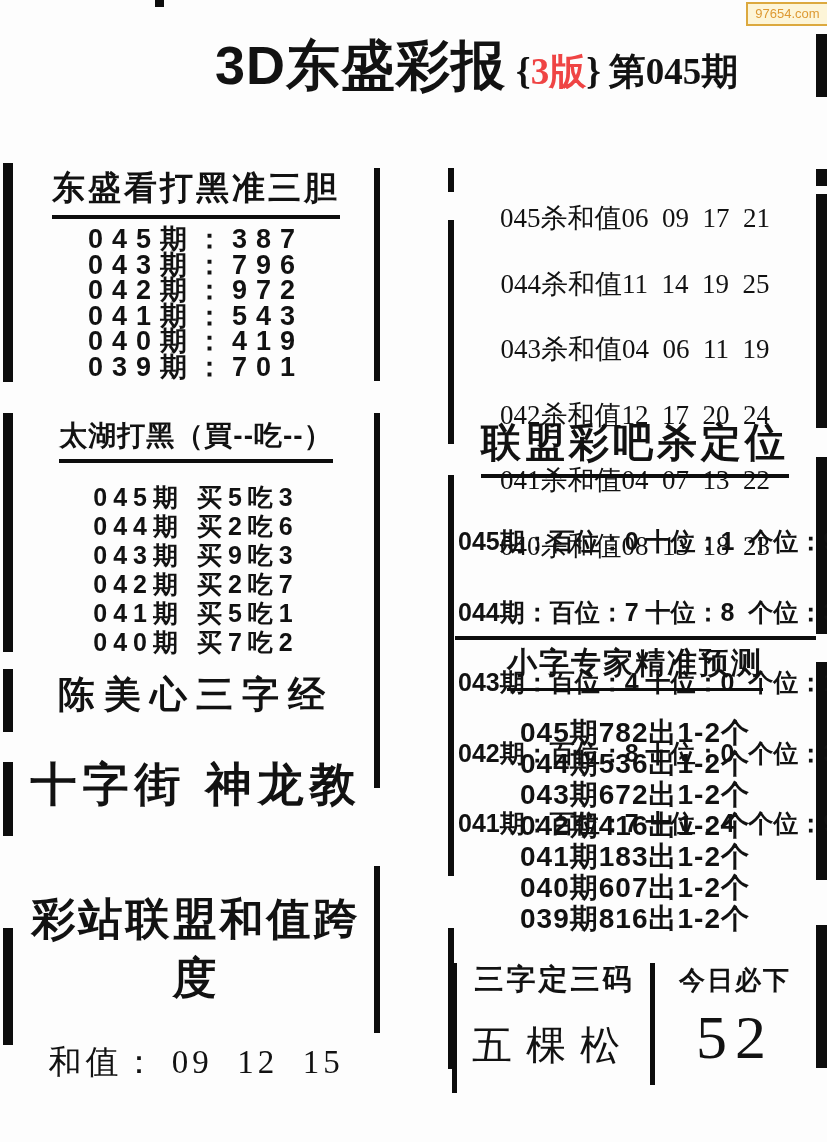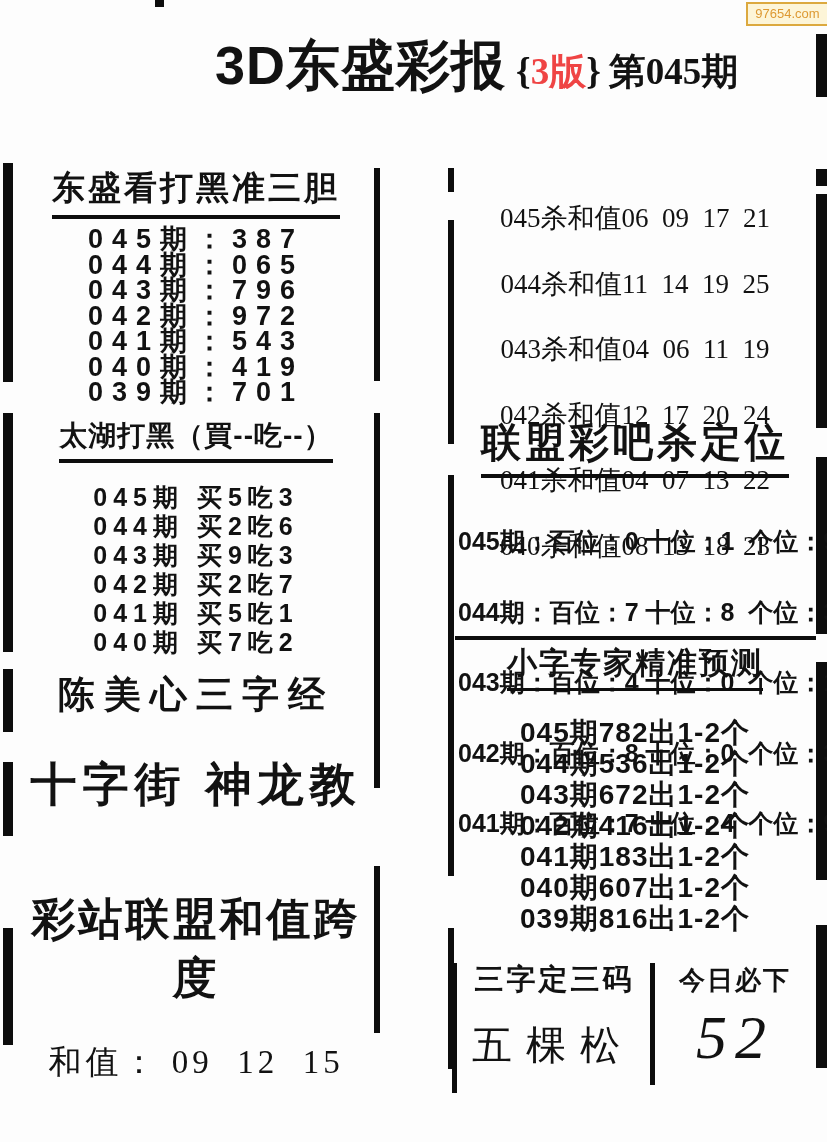--- a/index.html
+++ b/index.html
@@ -34,21 +34,21 @@
   
   .r-sec{position:absolute;left:458px;width:354px;text-align:center;}
   #shahezhi-rows div{font-family:"Liberation Serif",serif;font-size:27px;line-height:29.5px;}
   #dingwei-rows div{font-size:25px;font-weight:700;line-height:34.5px;}
   #xiaozi-rows div{font-size:28px;font-weight:900;line-height:31px;letter-spacing:1px;}
 
   
   #box-left-head{font-size:29px;font-weight:900;letter-spacing:3px;}
   #box-right-head{font-size:26px;font-weight:900;letter-spacing:2px;}
   #box-left-val{font-family:"Liberation Serif",serif;font-size:40px;letter-spacing:14px;}
-  #box-right-val{font-family:"Liberation Serif",serif;font-size:62px;letter-spacing:8px;font-style:italic;}
+  #box-right-val{font-family:"Liberation Serif",serif;font-size:62px;letter-spacing:8px;}
 </style>
 </head>
 <body>
 
 <div id="page">
 
   <div class="bar" style="left:155px;top:0;width:9px;height:7px;"></div>
 
   <div id="masthead">
     <span id="paper-title">3D东盛彩报</span>
@@ -77,21 +77,20 @@
   <div class="bar" style="left:816px;top:169px;width:11px;height:17px;"></div>
   <div class="bar" style="left:816px;top:194px;width:11px;height:234px;"></div>
   <div class="bar" style="left:816px;top:457px;width:11px;height:177px;"></div>
   <div class="bar" style="left:816px;top:662px;width:11px;height:218px;"></div>
   <div class="bar" style="left:816px;top:925px;width:11px;height:143px;"></div>
 
   <div class="l-sec" style="top:166px;">
     <span class="h-serif underline" style="font-size:33px;letter-spacing:3px;">东盛看打黑准三胆</span>
     <div id="blackpick-rows" style="margin-top:8px;">
       <div>045期：387</div>
-      <div>044期：065</div>
       <div>043期：796</div>
       <div>042期：972</div>
       <div>041期：543</div>
       <div>040期：419</div>
       <div>039期：701</div>
     </div>
   </div>
 
   <div class="l-sec" style="top:417px;">
     <span class="h-heavy underline" style="font-size:28px;letter-spacing:1px;">太湖打黑（買--吃--）</span>

